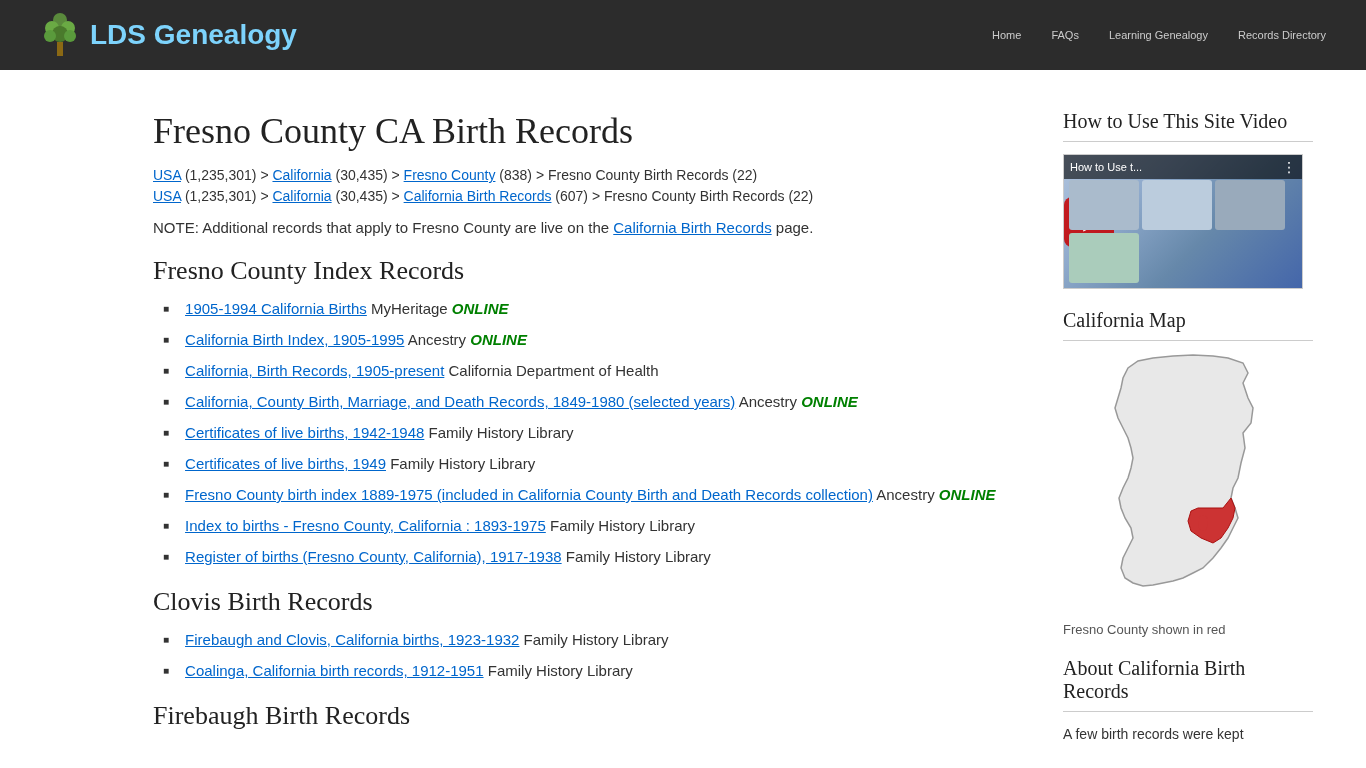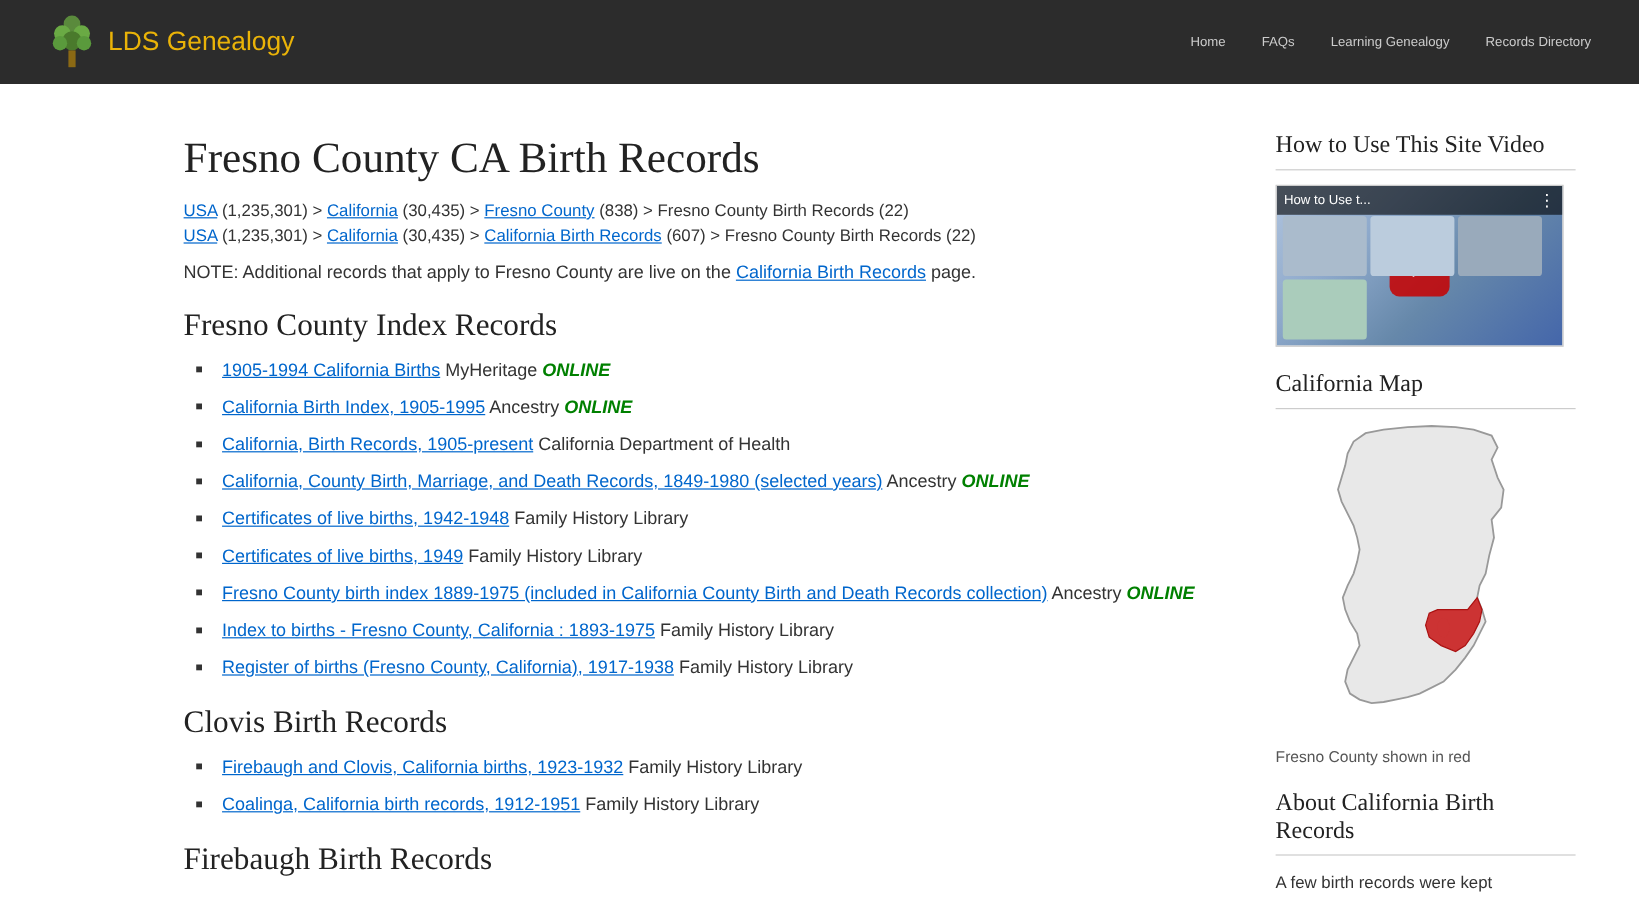--- a/index.html
+++ b/index.html
@@ -13,23 +13,23 @@
       align-items: center;
       justify-content: space-between;
       height: 70px;
     }
     #logo-area {
       display: flex;
       align-items: center;
       gap: 10px;
     }
     #logo-text {
-      color: #eab308;
-      font-size: 22px;
-      font-weight: normal;
+      color: #7dd3fc;
+      font-size: 28px;
+      font-weight: bold;
       font-family: Arial, sans-serif;
     }
     #nav {
       display: flex;
       gap: 30px;
       align-items: center;
     }
     .nav-item {
       color: #ccc;
       font-family: Arial, sans-serif;
@@ -160,21 +160,21 @@
       margin-bottom: 20px;
       overflow: hidden;
       cursor: pointer;
     }
     #video-thumb-inner {
       width: 100%;
       height: 100%;
       background: linear-gradient(135deg, #b0c4de 0%, #8faacc 30%, #6688aa 60%, #4466aa 100%);
       display: flex;
       align-items: center;
-      justify-content: center;
+      justify-content: flex-start;
       position: relative;
     }
     #video-thumb-bar {
       position: absolute;
       top: 0;
       left: 0;
       right: 0;
       background: rgba(0,0,0,0.6);
       color: #fff;
       font-size: 11px;

